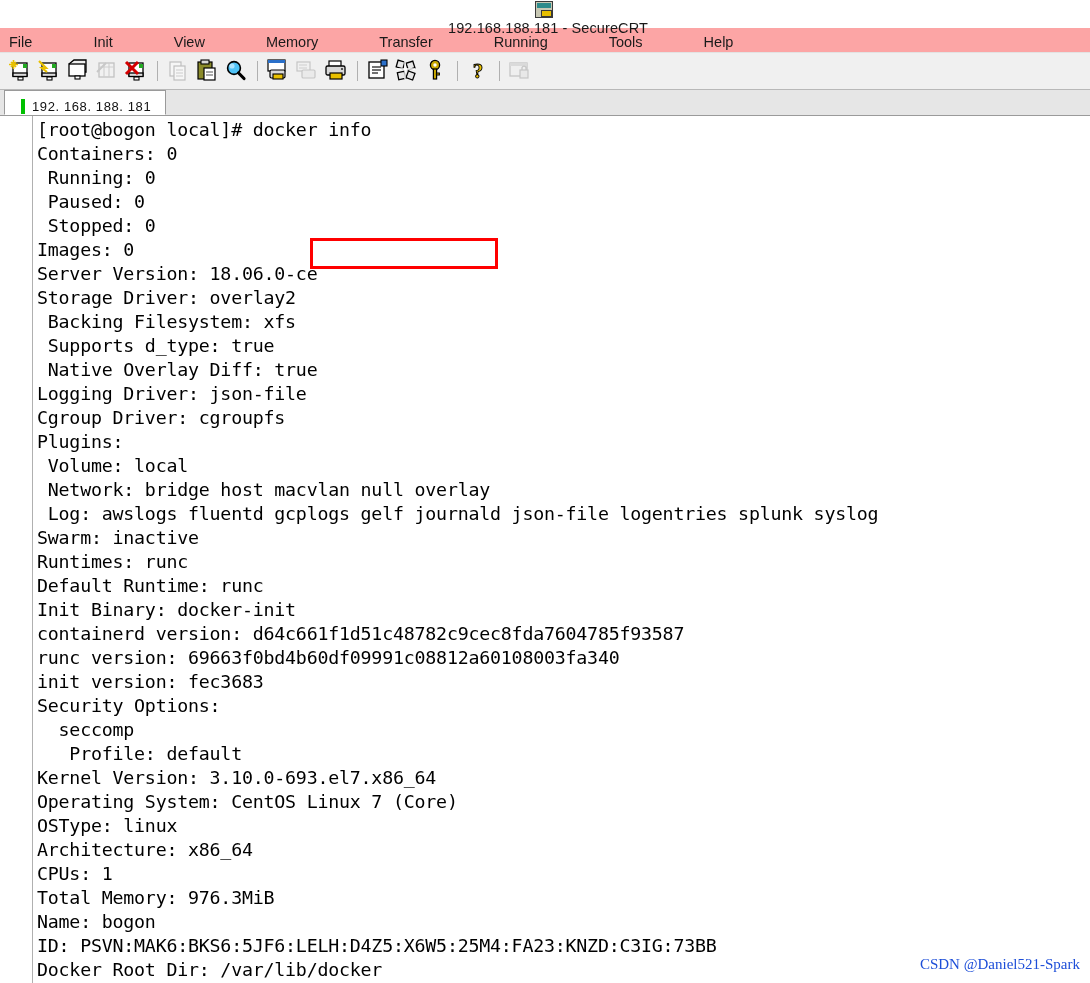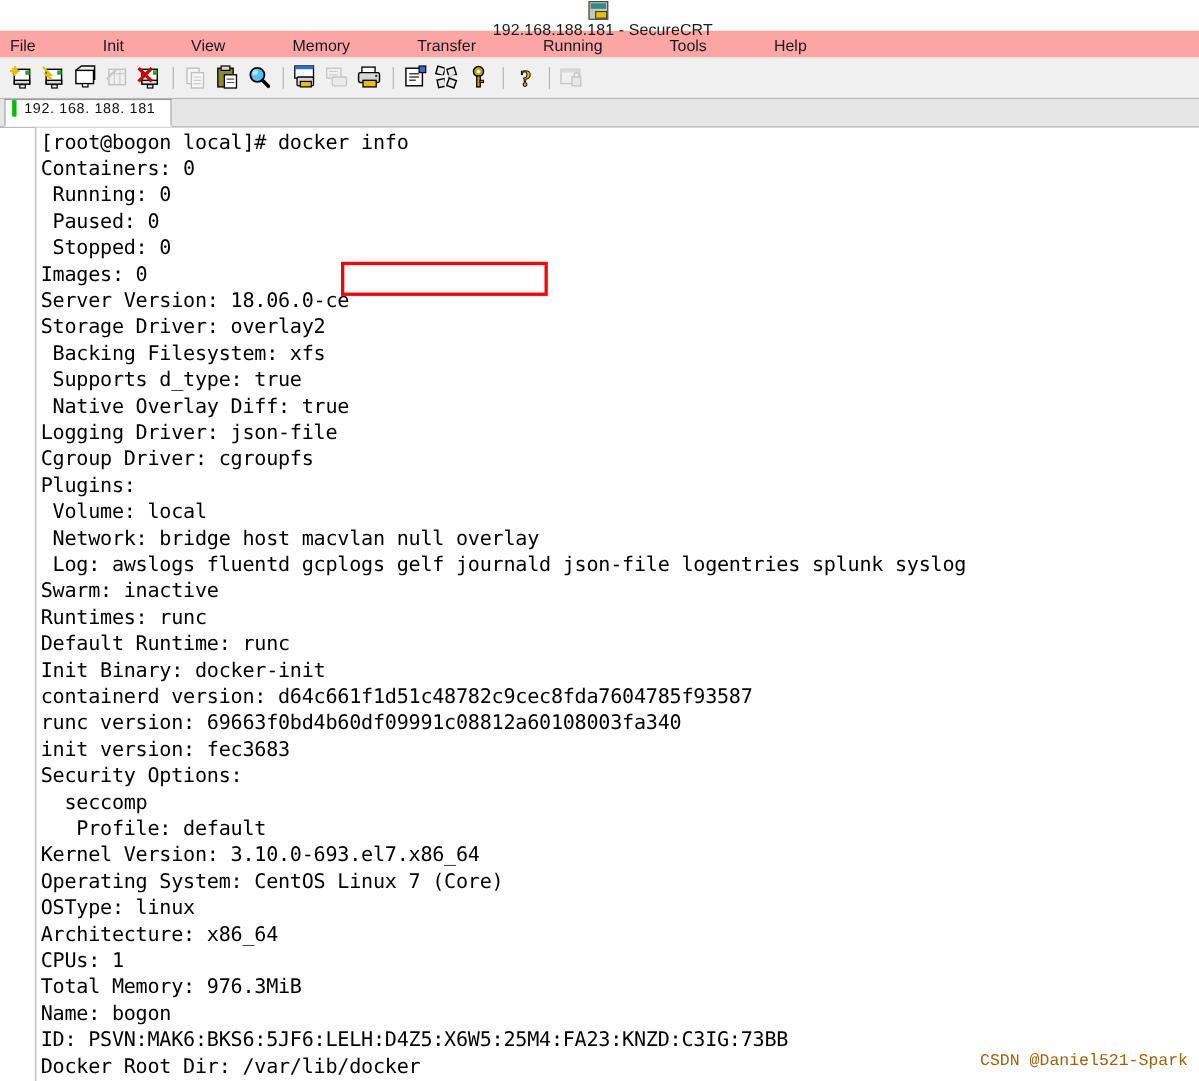--- a/index.html
+++ b/index.html
@@ -116,22 +116,22 @@
     align-items: flex-end;
     padding-left: 4px;
     box-sizing: border-box;
   }
   .tab {
     height: 25px;
     background: #ffffff;
     border: 1px solid #9a9a9a;
     border-bottom: 1px solid #ffffff;
     display: flex;
-    align-items: flex-start;
-    padding: 0 14px 0 6px;
+    align-items: flex-end;
+    padding: 0 14px 0 16px;
     box-sizing: border-box;
     font-size: 13px;
     color: #111;
     font-family: "Liberation Sans", sans-serif;
   }
   .tab-dot {
     width: 4px;
     height: 15px;
     background: #00c000;
     margin-right: 7px;
@@ -170,22 +170,22 @@
     box-sizing: border-box;
     pointer-events: none;
   }
 
   
   .watermark {
     position: absolute;
     right: 10px;
     bottom: 10px;
     font-size: 15px;
-    color: #a16207;
-    font-family: Liberation Mono, monospace;
+    color: #1d4ed8;
+    font-family: Liberation Serif, serif;
     white-space: nowrap;
   }
 </style>
 </head>
 <body>
 
 <div class="titlebar">
   <div class="app-icon">
     <div class="scr"></div>
     <div class="scr-top"></div>

